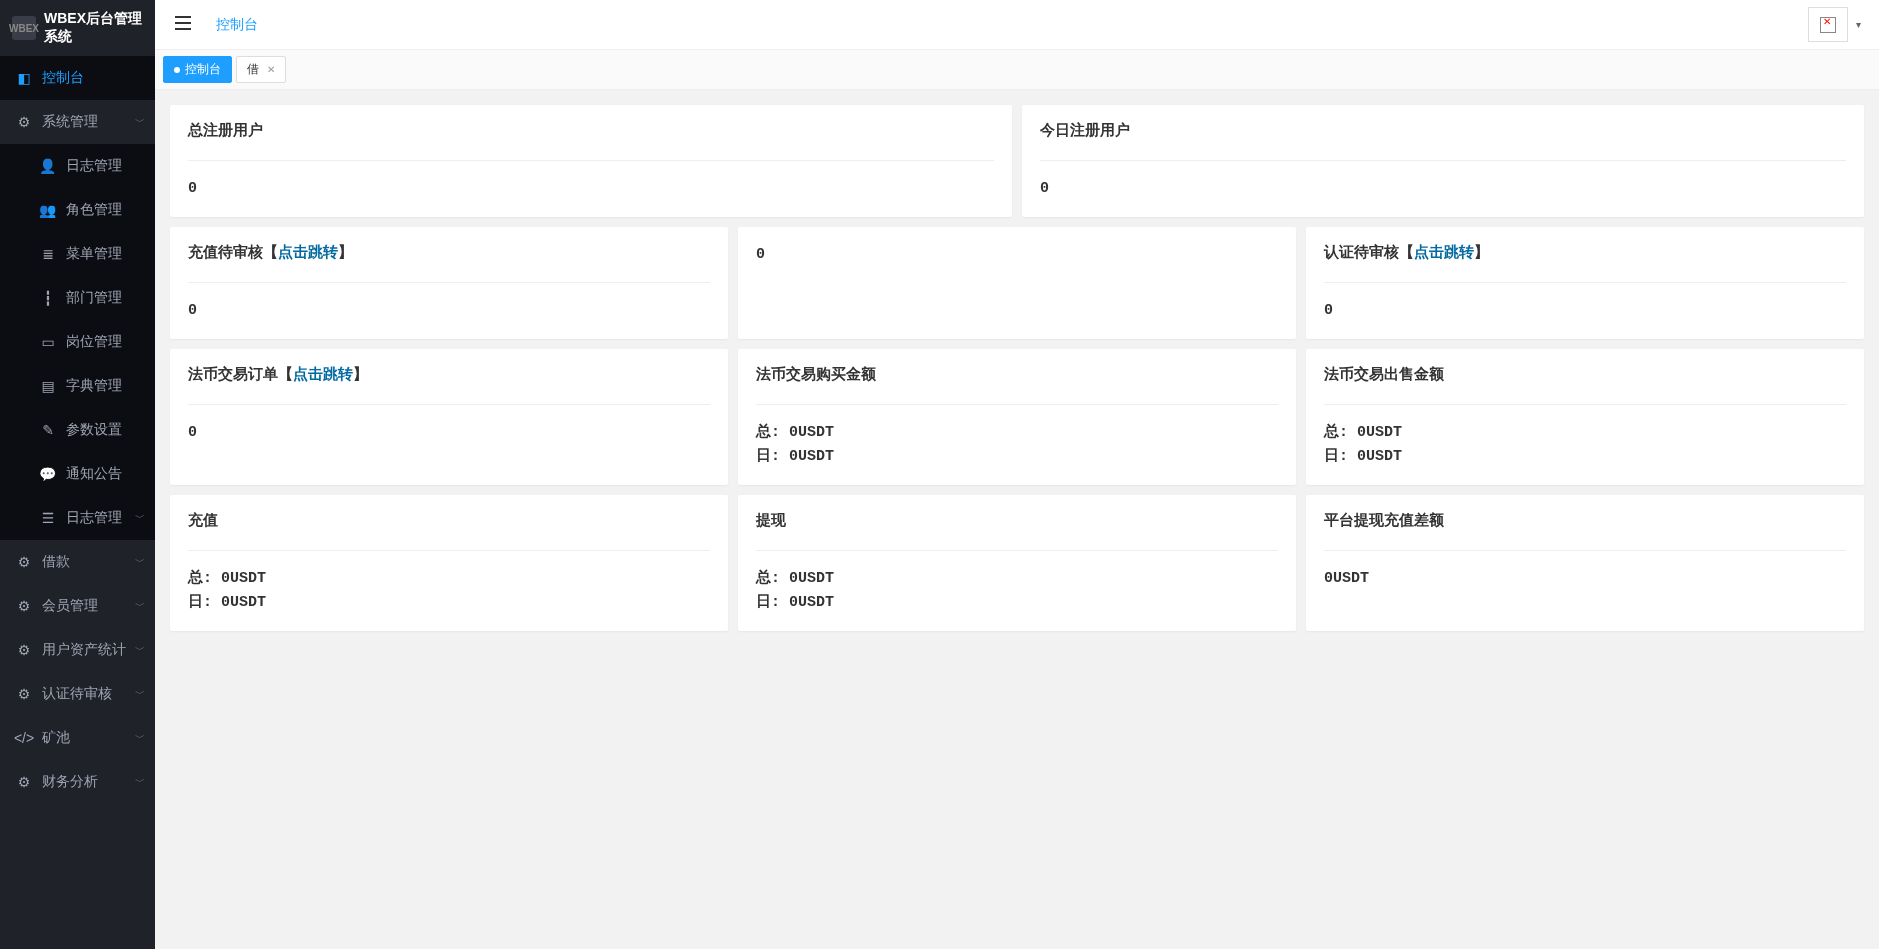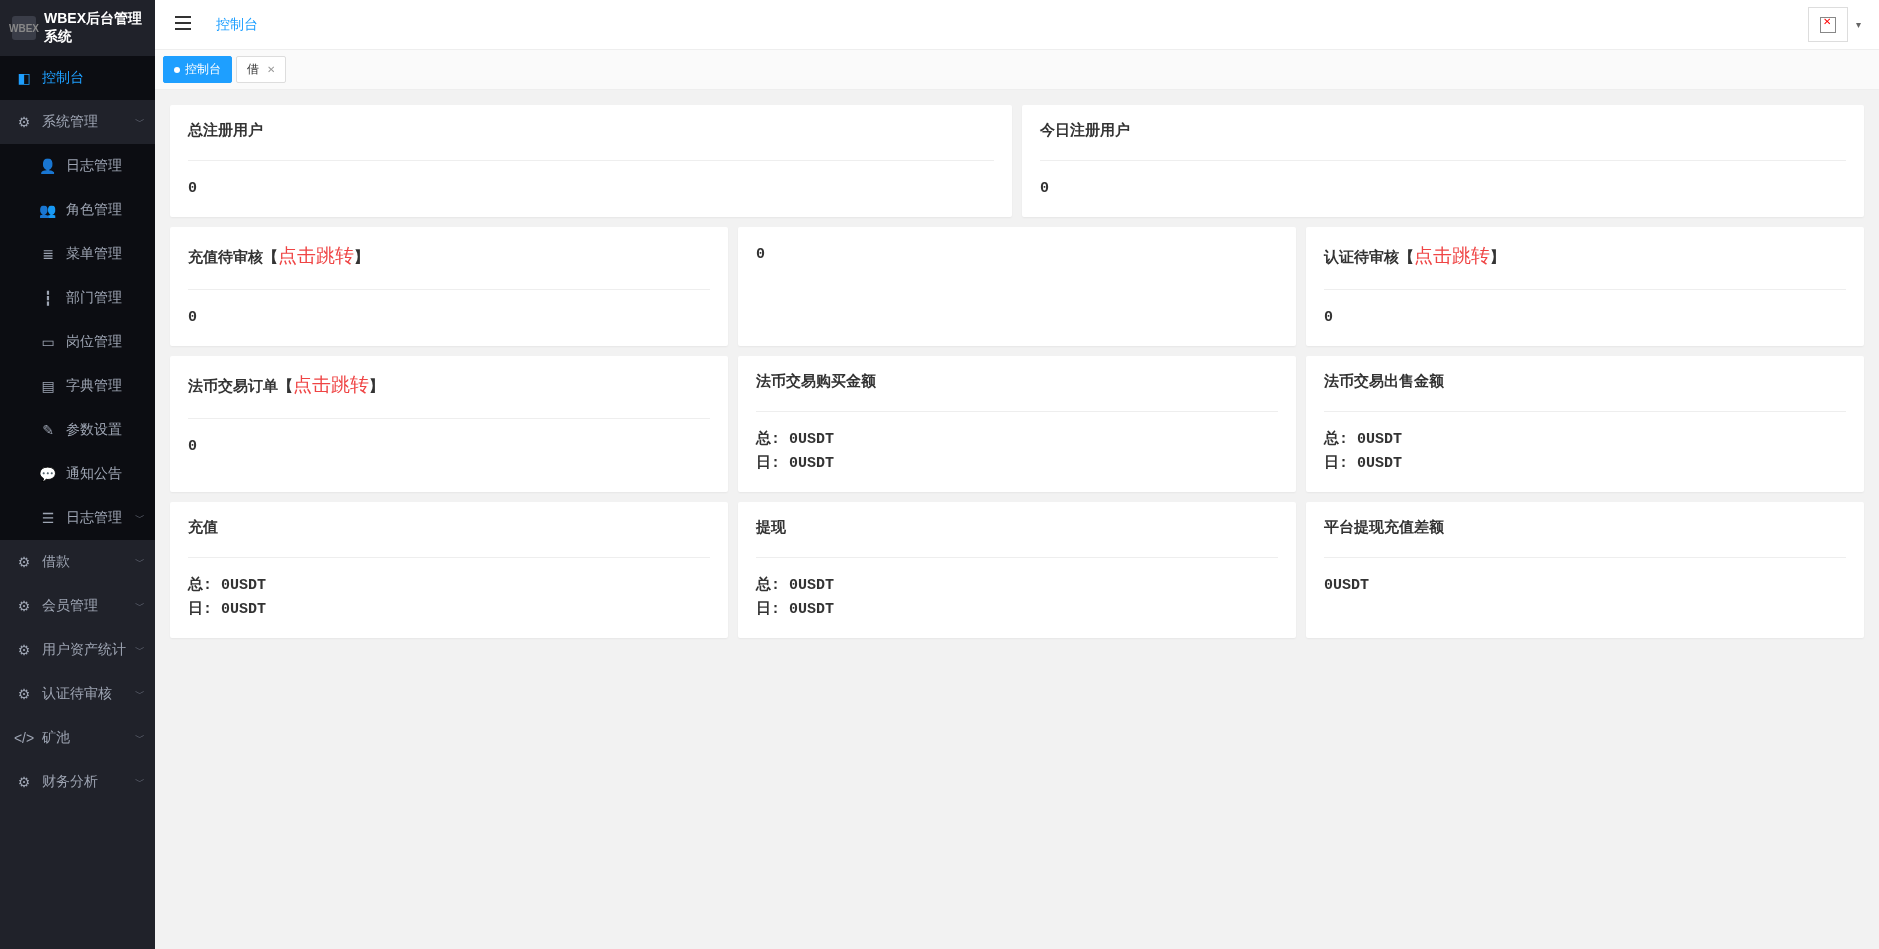--- a/index.html
+++ b/index.html
@@ -37,21 +37,21 @@
 .tab { background: #fff; border: 1px solid #ddd; border-radius: 2px; padding: 4px 10px; font-size: 12px; cursor: pointer; display:flex; align-items:center; gap:5px;}
 .tab.active { background: #1E9FFF; border-color: #1E9FFF; color: #fff; }
 .tab .dot { width:6px; height:6px; border-radius:50%; background:#fff; display:inline-block;}
 .tab .close { font-size:10px; color:#999; margin-left:3px;}
 
 .content { flex: 1; padding: 15px; overflow-y: auto; }
 .row { display: flex; gap: 10px; margin-bottom: 10px; }
 .card { background: #fff; flex: 1; border-radius: 2px; padding: 16px 18px; box-shadow: 0 1px 2px rgba(0,0,0,0.05);}
 .card.half { flex: 0 0 calc(50% - 5px); }
 .card-title { font-size: 15px; font-weight: bold; padding-bottom: 20px; border-bottom: 1px solid #eee; margin-bottom: 16px; }
-.card-title .link { color: #ef4444; font-weight: normal; font-size: 19px; cursor:pointer;}
+.card-title .link { color: #0369a1; font-weight: bold; font-size: 15px; cursor:pointer;}
 .card-body { font-family: "Courier New", monospace; font-size: 15px; font-weight: bold; line-height: 1.6; }
 .card-body .line { display:block;}
 
 
 .i { font-style: normal; }
 </style>
 </head>
 <body>
 
 <div class="layout">

